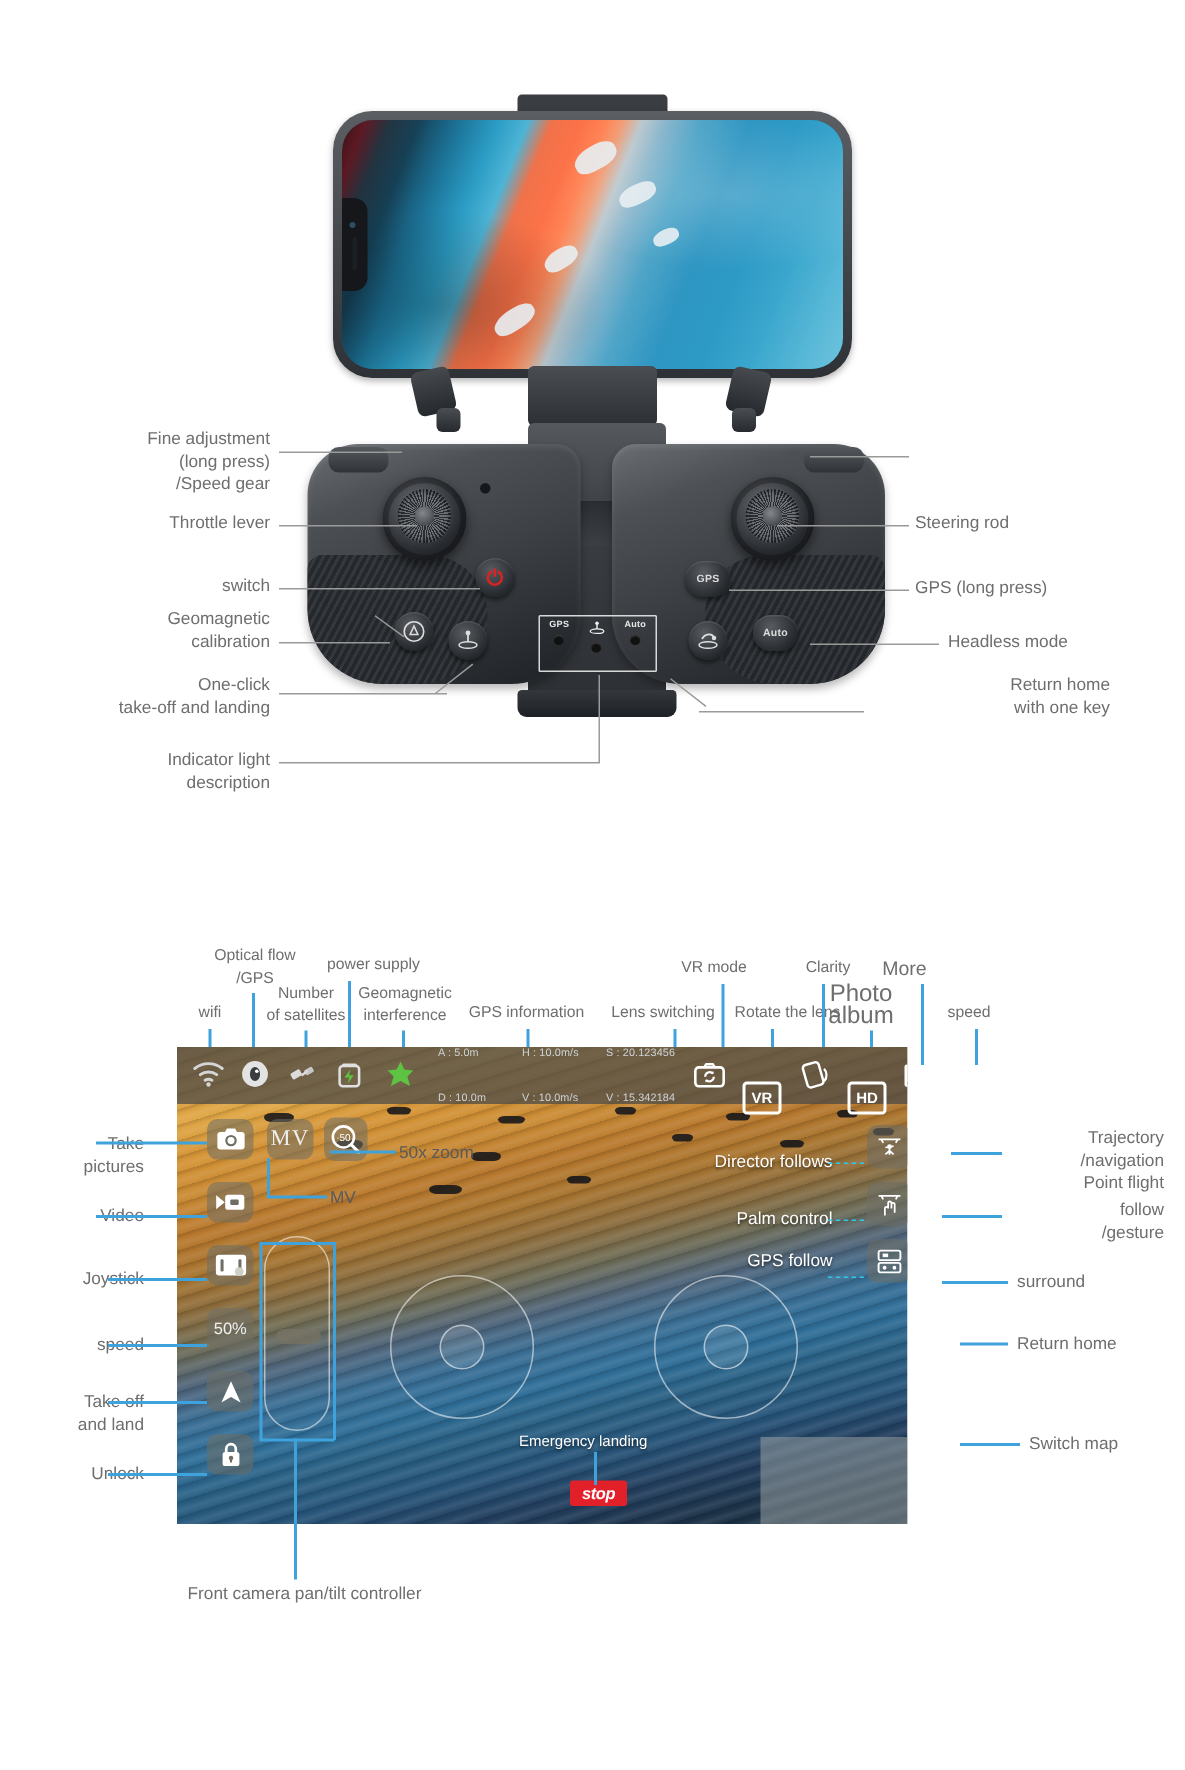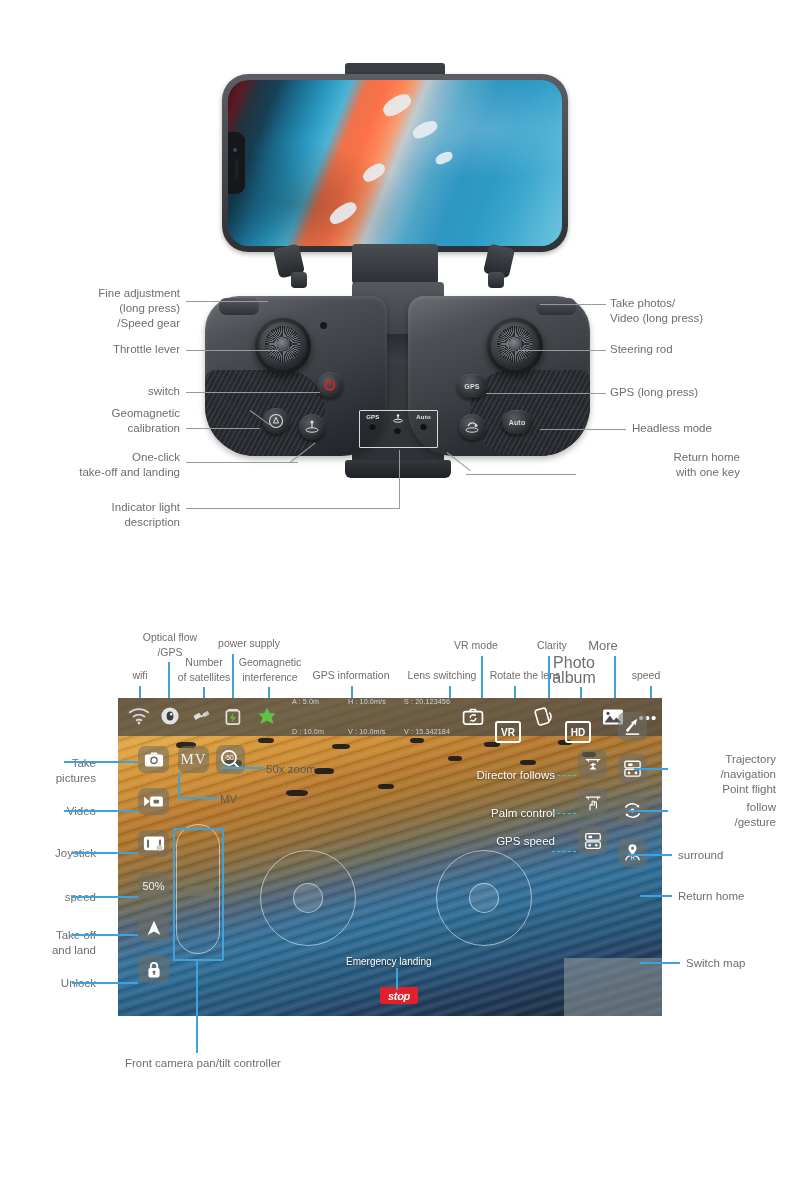--- a/index.html
+++ b/index.html
@@ -173,21 +173,21 @@
   .led-box {
     position: absolute; left: 154px; top: 128px; width: 79px; height: 38px;
     border: 1px solid #d9d9d9; border-radius: 1px;
     display: flex; justify-content: space-around; align-items: flex-start; padding-top: 3px;
   }
   .led-col { display:flex; flex-direction:column; align-items:center; gap:3px; }
   .led-lab { font-size: 6px; color:#e9e9e9; font-weight:bold; letter-spacing:.2px; }
   .led-dot { width: 7px; height: 7px; border-radius:50%; background:#111; box-shadow: inset 0 1px 1px rgba(255,255,255,.18); }
 
   
-  #app { position: absolute; left: 118px; top: 698px; width: 544px; height: 318px; overflow: hidden; }
+  #app { position: absolute; left: 118px; top: 698px; width: 487px; height: 318px; overflow: hidden; }
   .fpv {
     position: absolute; inset: 0;
     background:
       linear-gradient(168deg,
         #c78b3a 0%, #d89a3d 6%, #e0a746 12%, #d59436 18%,
         #c98a34 24%, #b9792e 30%, #a9752f 36%,
         #8e6d3c 42%, #6f6c55 48%, #50657a 54%,
         #3a6e94 60%, #2f6e98 66%, #2a6083 72%,
         #27557a 78%, #233f5f 85%, #1d3349 92%, #18293b 100%);
   }
@@ -372,22 +372,20 @@
   <div class="lbl r" style="left:24px;top:450px;width:156px;">One-click
 take-off and landing</div>
   <div class="leader" style="left:186px;top:462px;width:112px;"></div>
   <div class="leader" style="left:290px;top:462px;width:32px;transform:rotate(-38deg);transform-origin:left center;"></div>
 
   <div class="lbl r" style="left:24px;top:500px;width:156px;">Indicator light
 description</div>
   <div class="leader" style="left:186px;top:508px;width:214px;"></div>
   <div class="leader v" style="left:399px;top:450px;width:1px;height:58px;"></div>
 
-  <div class="lbl" style="left:610px;top:296px;width:170px;">Take photos/
-Video (long press)</div>
   <div class="leader" style="left:540px;top:304px;width:66px;"></div>
 
   <div class="lbl" style="left:610px;top:342px;width:170px;">Steering rod</div>
   <div class="leader" style="left:518px;top:350px;width:88px;"></div>
 
   <div class="lbl" style="left:610px;top:385px;width:170px;">GPS (long press)</div>
   <div class="leader" style="left:486px;top:393px;width:120px;"></div>
 
   <div class="lbl" style="left:632px;top:421px;width:160px;">Headless mode</div>
   <div class="leader" style="left:540px;top:429px;width:86px;"></div>
@@ -687,21 +685,21 @@
   <div class="lbl" style="left:125px;top:1056px;width:260px;">Front camera pan/tilt controller</div>
 
   <div class="bluev" style="left:396px;top:968px;height:22px;"></div>
 
   <div class="lbl r" style="left:455px;top:768px;width:100px;color:#ffffff;text-shadow:0 1px 2px rgba(0,0,0,.55);">Director follows</div>
   <div class="dashblue" style="left:552px;top:775px;width:24px;"></div>
 
   <div class="lbl r" style="left:455px;top:806px;width:100px;color:#ffffff;text-shadow:0 1px 2px rgba(0,0,0,.55);">Palm control</div>
   <div class="dashblue" style="left:552px;top:813px;width:24px;"></div>
 
-  <div class="lbl r" style="left:455px;top:834px;width:100px;color:#ffffff;text-shadow:0 1px 2px rgba(0,0,0,.55);">GPS speed</div>
+  <div class="lbl r" style="left:455px;top:834px;width:100px;color:#ffffff;text-shadow:0 1px 2px rgba(0,0,0,.55);">GPS follow</div>
   <div class="dashblue" style="left:552px;top:851px;width:24px;"></div>
 
   <div class="lbl r" style="left:672px;top:752px;width:104px;">Trajectory
 /navigation
 Point flight</div>
   <div class="blueh" style="left:634px;top:768px;width:34px;"></div>
 
   <div class="lbl r" style="left:672px;top:800px;width:104px;">follow
 /gesture</div>
   <div class="blueh" style="left:628px;top:810px;width:40px;"></div>

